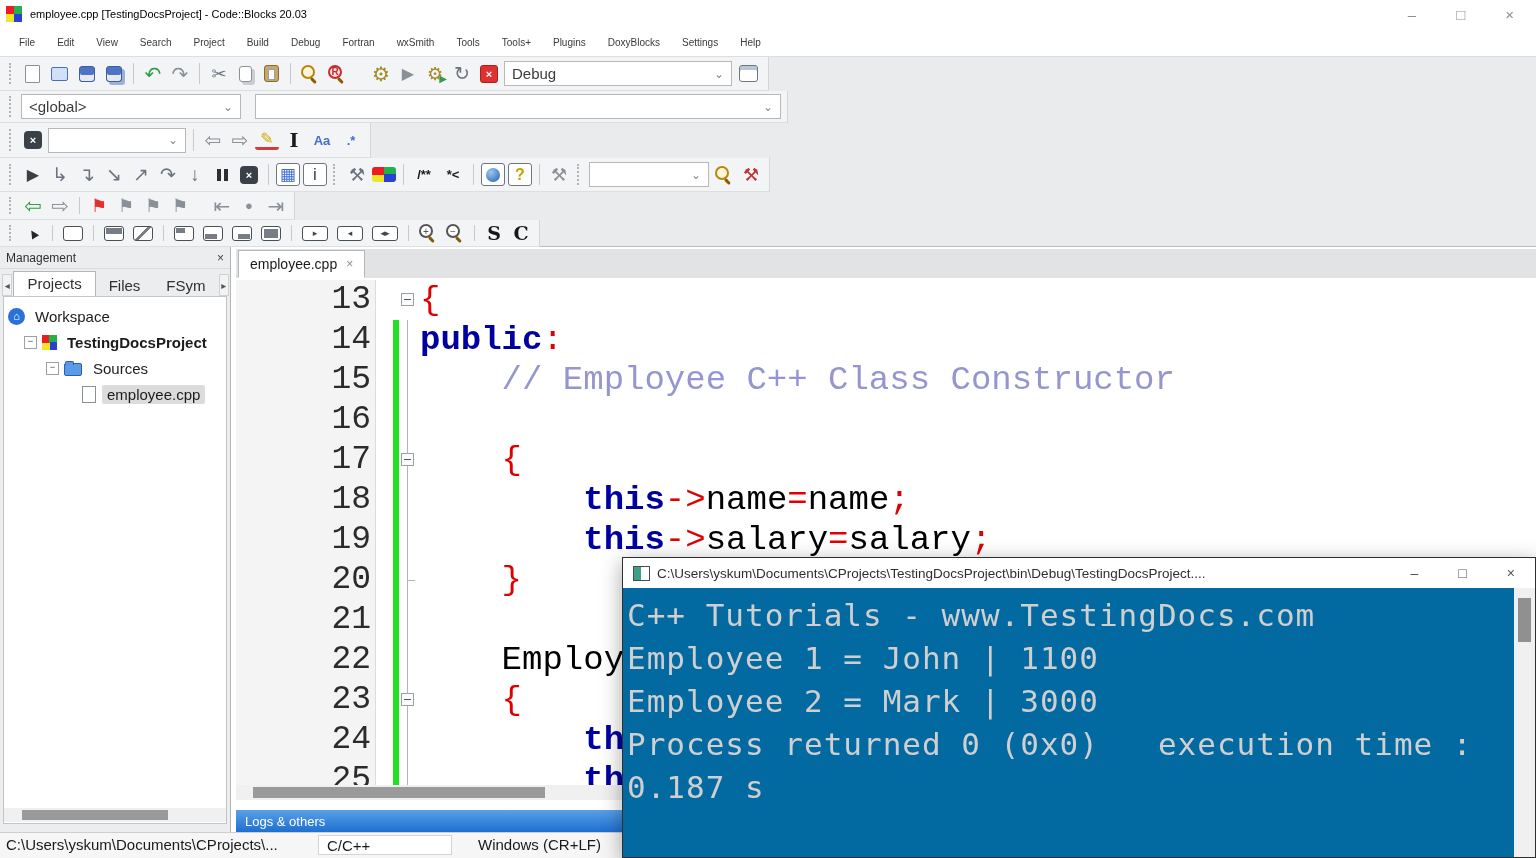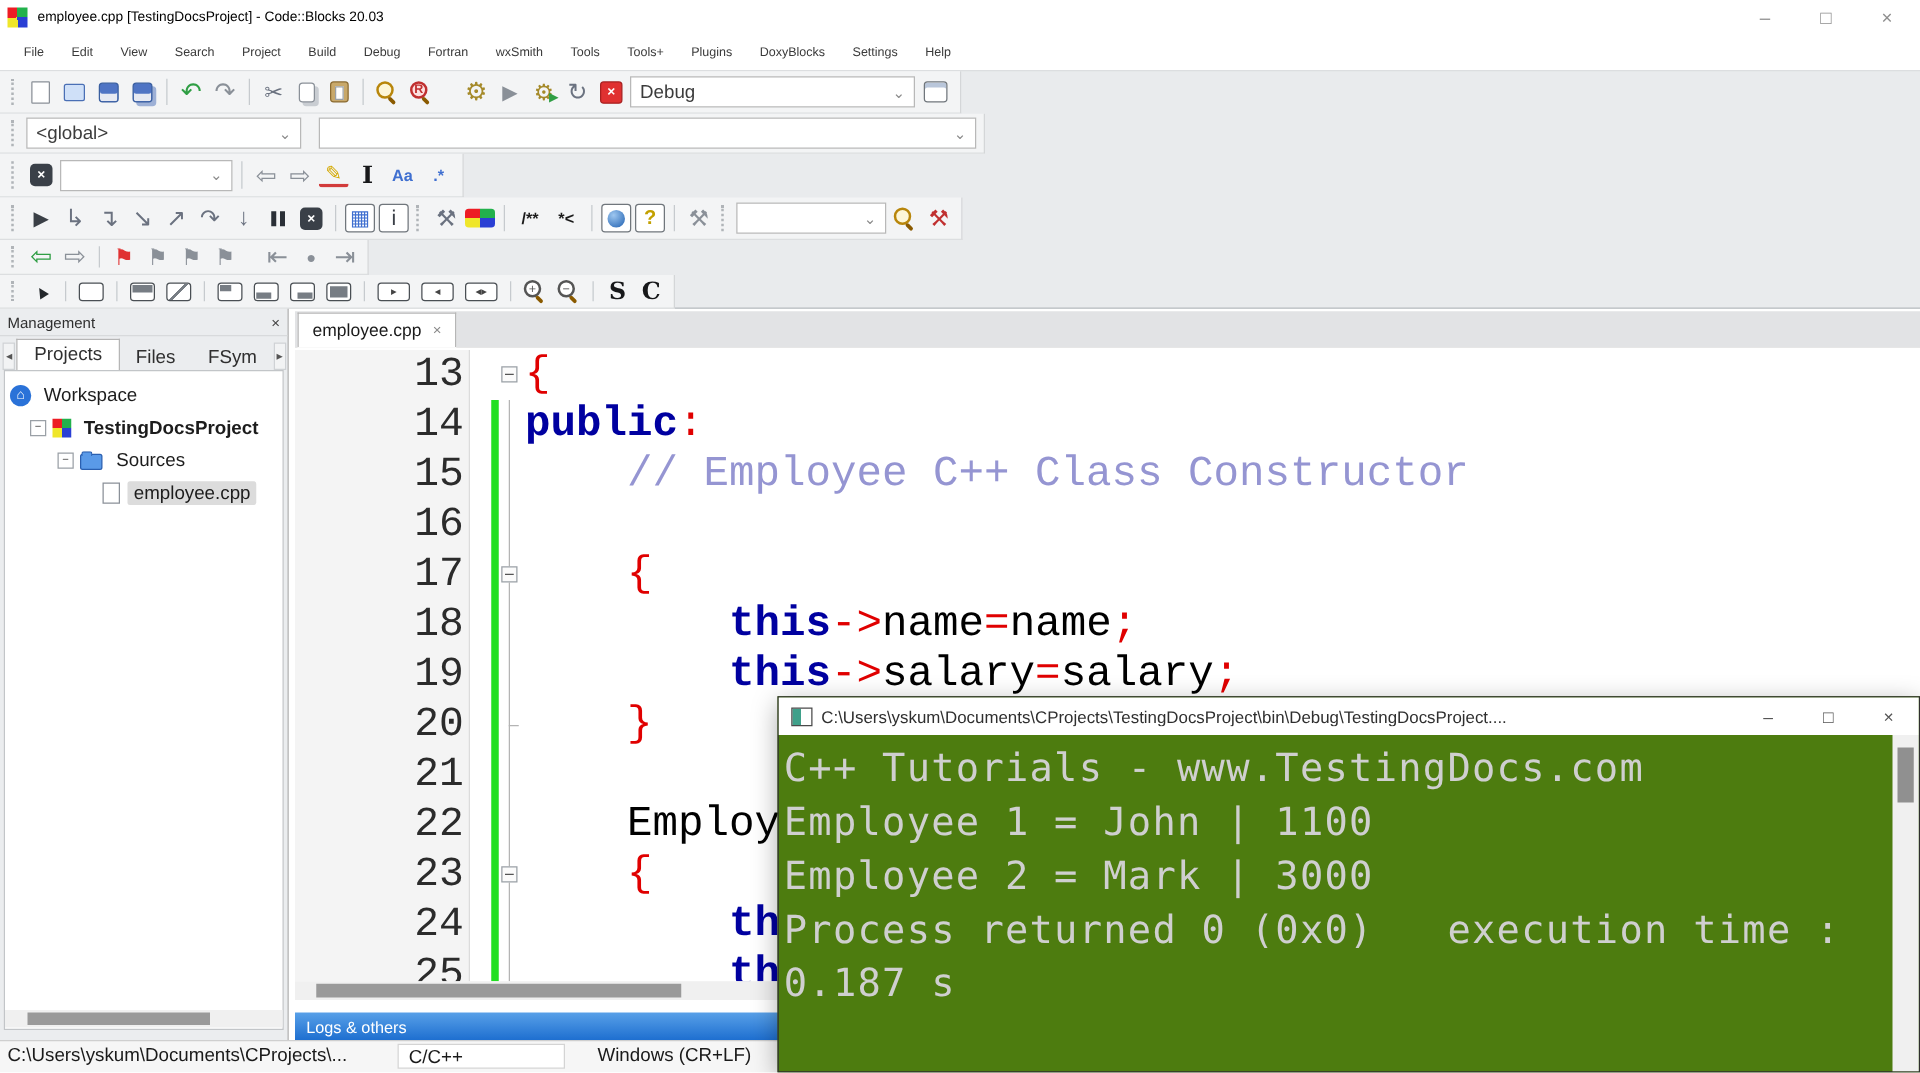--- a/index.html
+++ b/index.html
@@ -107,21 +107,21 @@
   .s-str{color:#009600;font-weight:bold}
   .s-cmt{color:#9595d2}
   .s-red{color:#e00000}
   .s-plain{color:#000}
   
   #logsbar{position:absolute;left:236px;top:810px;width:1300px;height:22px;background:linear-gradient(#58a0e8,#1e6fd0);color:#fff;font-size:13px;display:flex;align-items:center;padding-left:9px;box-sizing:border-box}
   #statusbar{position:absolute;left:0;top:832px;width:1536px;height:26px;background:#f6f6f6;border-top:1px solid #cfcfcf;box-sizing:border-box;font-size:15px;color:#1a1a1a}
   .sfield{position:absolute;top:3px;white-space:nowrap}
   .langbox{position:absolute;left:318px;top:2px;width:134px;height:20px;background:#fff;border:1px solid #d4d4d4;display:flex;align-items:center;padding-left:8px;box-sizing:border-box}
   
-  #console{position:absolute;left:622px;top:557px;width:914px;height:301px;z-index:40;border:1px solid #2f2f2f;box-sizing:border-box;box-shadow:0 5px 20px rgba(0,0,0,.35);background:#4d7c0f}
+  #console{position:absolute;left:622px;top:557px;width:914px;height:301px;z-index:40;border:1px solid #2f2f2f;box-sizing:border-box;box-shadow:0 5px 20px rgba(0,0,0,.35);background:#0369a1}
   .ctitle{height:30px;background:#fff;display:flex;align-items:center;padding:0 10px;box-sizing:border-box}
   .cicon{width:15px;height:13px;border:1px solid #4a4a4a;background:linear-gradient(to right,#3fa08a 0 45%,#fff 45%);margin-right:7px;flex:0 0 auto}
   .ctext{font-size:13.5px;color:#2f2f2f;white-space:nowrap;overflow:hidden}
   .cctrls{margin-left:auto;display:flex;gap:40px;padding-right:10px;color:#555;font-size:14px}
   .cbody{position:absolute;left:0;top:30px;right:0;bottom:0;overflow:hidden}
   .cline{margin:0;padding-left:4px;font-family:"DejaVu Sans Mono",monospace;font-size:31px;line-height:43px;letter-spacing:1px;color:#cfcfcf;white-space:pre}
   .cbody .pad{height:6px}
   .cscroll{position:absolute;right:0;top:30px;bottom:0;width:21px;background:#f0f0f0}
   .cthumb{margin:10px auto 0;width:13px;height:44px;background:#909090}
 </style>

